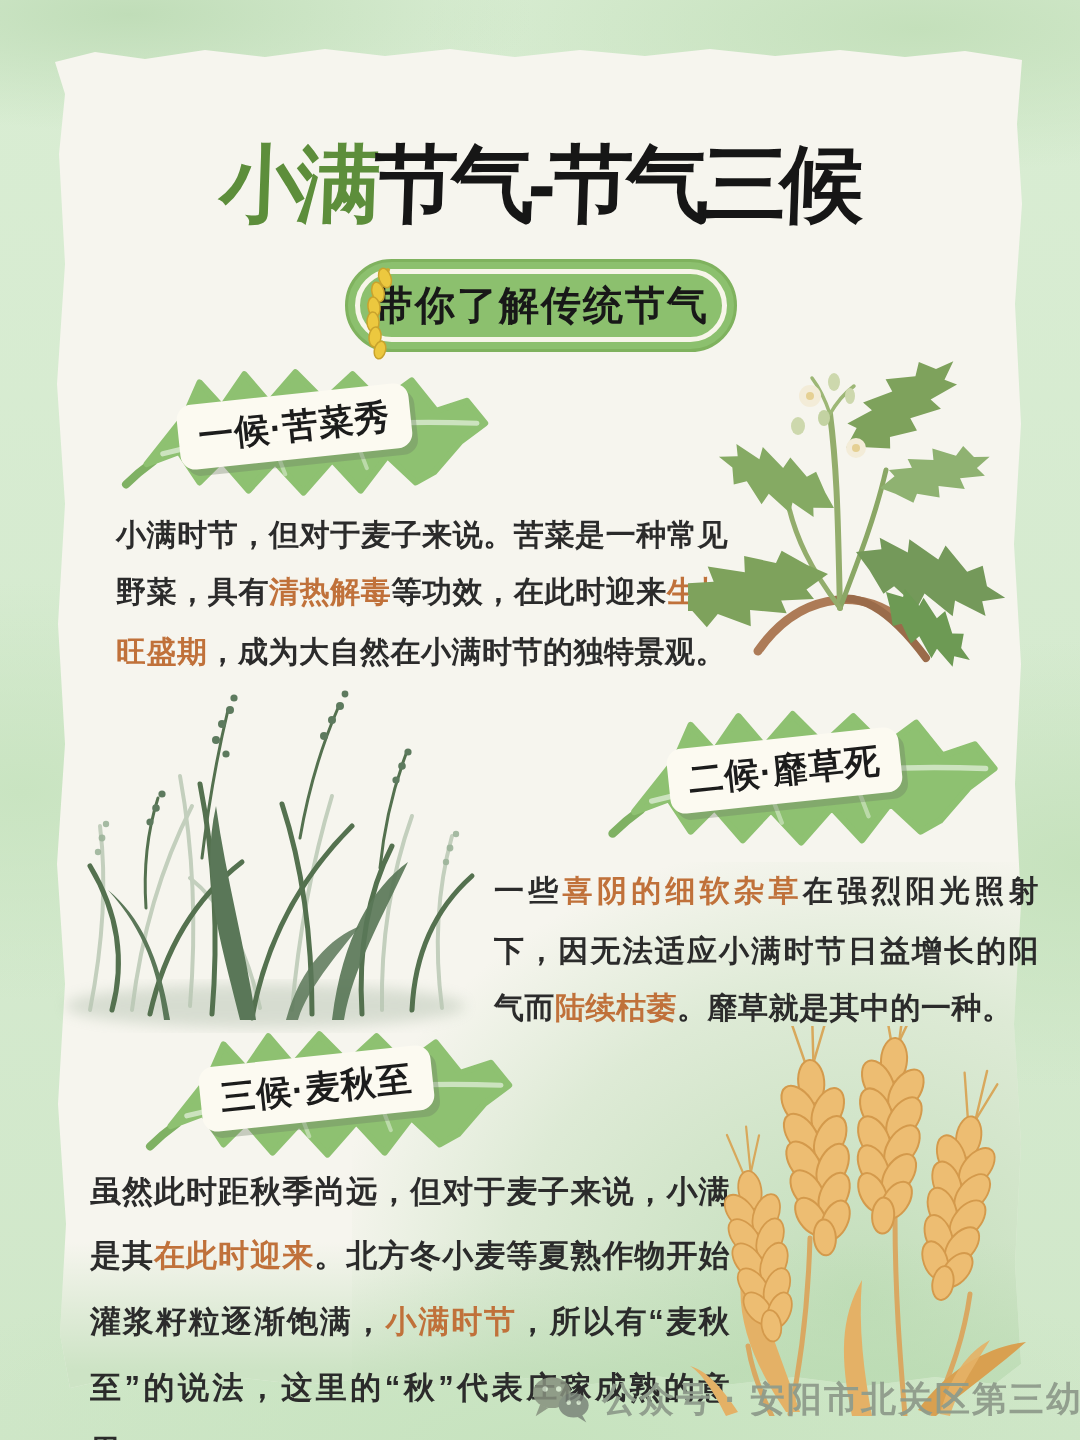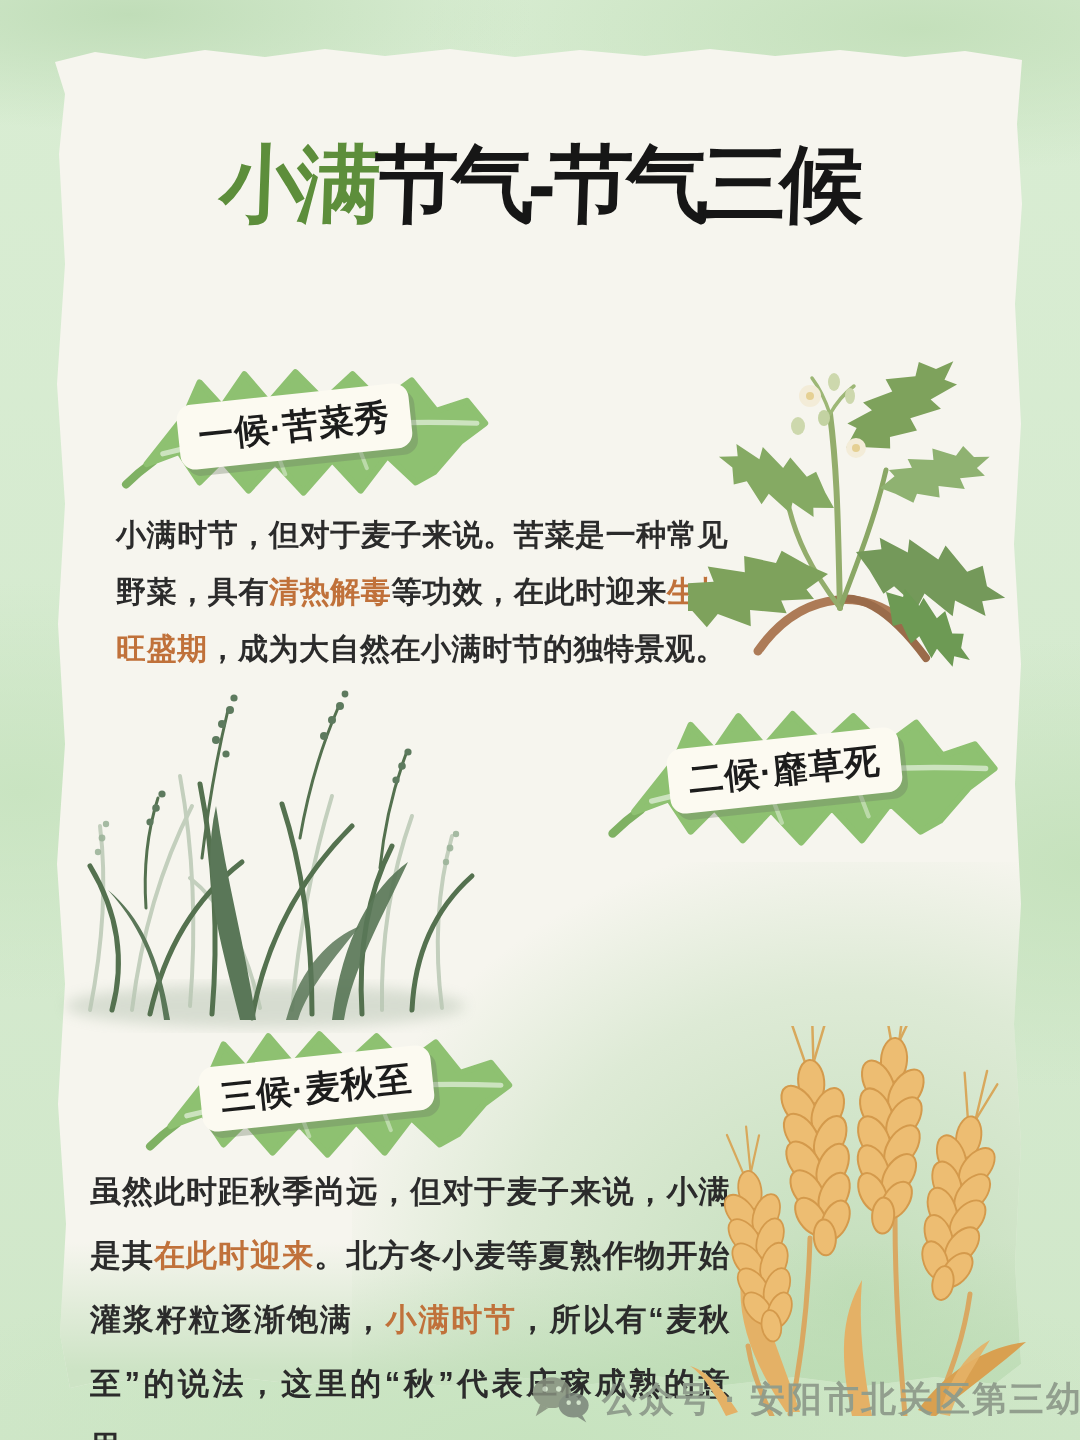--- a/index.html
+++ b/index.html
@@ -69,21 +69,21 @@
     position:absolute;background:#fcfaf1;border-radius:15px;
     box-shadow:5px 7px 0 rgba(110,125,100,.35);
     padding:9px 20px;font-size:35px;font-weight:900;color:#1c1c1c;letter-spacing:1px;
     white-space:nowrap;transform:rotate(-6deg);
   }
   
   .para{
     position:absolute;font-size:30px;line-height:57px;color:#2b2b2b;font-weight:600;
     text-align:justify;letter-spacing:.5px;
   }
-  .para .accent{color:#c0713a;}
+  .para .accent{color:#c0713a;font-family:Liberation Mono, monospace;}
   #para-3{line-height:64px;font-size:31px;}
   
   .footer{
     position:absolute;left:532px;top:1374px;display:flex;align-items:center;gap:12px;
   }
   .footer .account{
     font-size:35px;color:#8f9c8c;letter-spacing:2px;font-weight:600;opacity:.95;white-space:nowrap;
   }
   .ill{position:absolute;}
 </style>
@@ -92,20 +92,34 @@
 
 <div id="stage">
   <div class="bg"></div>
   <div class="card">
     <div class="wash-br"></div>
     <div class="wash-bottom"></div>
   </div>
 
   <div class="title"><span class="t-green">小满</span><span>节气-节气三候</span></div>
 
+  <div class="badge">
+    <svg class="sprig" width="46" height="96" viewBox="0 0 46 96">
+      <path d="M30 6 C18 30 14 58 22 90" stroke="#cfa92f" stroke-width="4" fill="none" stroke-linecap="round"></path>
+      <g fill="#ecc83f" stroke="#c9a32d" stroke-width="1.5">
+        <ellipse cx="27" cy="14" rx="6" ry="10" transform="rotate(-18 27 14)"></ellipse>
+        <ellipse cx="20" cy="28" rx="6" ry="10" transform="rotate(-14 20 28)"></ellipse>
+        <ellipse cx="16" cy="43" rx="6" ry="10" transform="rotate(-8 16 43)"></ellipse>
+        <ellipse cx="15" cy="58" rx="6" ry="10" transform="rotate(-2 15 58)"></ellipse>
+        <ellipse cx="17" cy="73" rx="6" ry="10" transform="rotate(6 17 73)"></ellipse>
+        <ellipse cx="22" cy="86" rx="5.5" ry="9" transform="rotate(14 22 86)"></ellipse>
+      </g>
+    </svg>
+    <span class="badge-label">带你了解传统节气</span>
+  </div>
 
   <svg width="0" height="0" style="position:absolute">
     <defs>
       <g id="leafShape">
         <path d="M4 122 Q16 110 30 100" stroke="#7fb163" stroke-width="8" fill="none" stroke-linecap="round"></path>
         <path d="M24 102 L62 54 L76 22 L98 46 L120 14 L144 42 L170 12 L198 40 L226 14 L254 42 L284 20 L308 50 L338 40 L356 62 L332 80 L306 110 L288 120 L260 94 L234 128 L206 98 L178 130 L150 100 L124 128 L98 98 L76 120 L56 90 Z" fill="#8ec171" stroke-linejoin="round" stroke="#8ec171" stroke-width="6"></path>
         <path d="M40 92 Q180 56 348 62" stroke="rgba(255,255,255,.55)" stroke-width="5" fill="none" stroke-linecap="round"></path>
         <path d="M120 80 L104 46 M190 72 L176 40 M262 68 L250 44 M150 86 L160 112 M230 80 L240 106" stroke="rgba(255,255,255,.4)" stroke-width="4" fill="none" stroke-linecap="round"></path>
       </g>
     </defs>
@@ -212,20 +226,21 @@
     </g>
   </svg>
 
   <div class="leaf-tag" style="left:602px;top:696px;width:400px;height:160px;">
     <svg class="leaf" width="400" height="160" viewBox="0 0 380 150">
       <use href="#leafShape" transform="translate(6,4) scale(1.03)"></use>
     </svg>
     <div class="tag-box" style="left:66px;top:42px;">二候·靡草死</div>
   </div>
 
+  <div class="para" id="para-2" style="left:494px;top:862px;width:545px;"><span>一些</span><span class="accent">喜阴的细软杂草</span><span>在强烈阳光照射下，因无法适应小满时节日益增长的阳气而</span><span class="accent">陆续枯萎</span><span>。靡草就是其中的一种。</span></div>
 
   <div class="leaf-tag" style="left:140px;top:1020px;width:380px;height:150px;">
     <svg class="leaf" width="380" height="150" viewBox="0 0 380 150">
       <use href="#leafShape" transform="translate(6,2) scale(1.02)"></use>
     </svg>
     <div class="tag-box" style="left:60px;top:36px;">三候·麦秋至</div>
   </div>
 
   <div class="para" id="para-3" style="left:90px;top:1160px;width:640px;"><span>虽然此时距秋季尚远，但对于麦子来说，小满是其</span><span class="accent">在此时迎来</span><span>。北方冬小麦等夏熟作物开始灌浆籽粒逐渐饱满，</span><span class="accent">小满时节</span><span>，所以有“麦秋至”的说法，这里的“秋”代表庄稼成熟的意思。</span></div>
 

